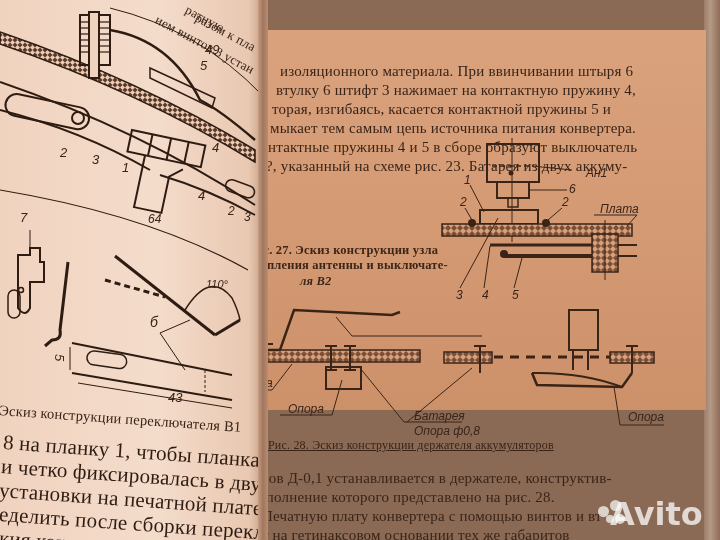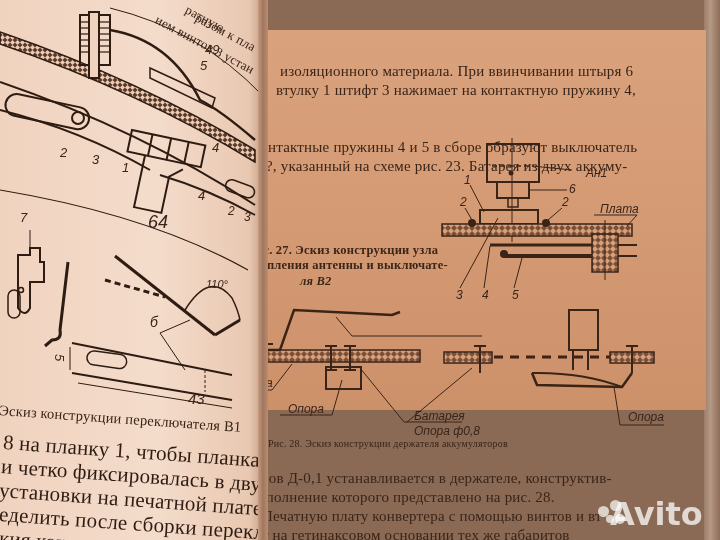--- a/index.html
+++ b/index.html
@@ -18,21 +18,23 @@
   .wm-dots{position:absolute;left:598px;top:500px;width:30px;height:30px;}
   .wm-dots span{position:absolute;width:11px;height:11px;border-radius:50%;background:rgba(255,255,255,0.7);}
 </style>
 </head>
 <body>
 
 <div class="bg-right"></div>
 
 <div class="right-page">
   <div class="txt rt" style="left:48px;top:33px;">изоляционного материала. При ввинчивании штыря 6</div>
-  <div class="txt rt" style="left:44px;top:52px;">втулку 1 штифт 3 нажимает на контактную пружину 4,</div>
+  <div class="txt rt" style="left:44px;top:52px;">втулку 6 штифт 3 нажимает на контактную пружину 4,</div>
+  <div class="txt rt" style="left:40px;top:71px;">торая, изгибаясь, касается контактной пружины 5 и</div>
+  <div class="txt rt" style="left:38px;top:90px;">мыкает тем самым цепь источника питания конвертера.</div>
   <div class="txt rt" style="left:36px;top:109px;">нтактные пружины 4 и 5 в сборе образуют выключатель</div>
   <div class="txt rt" style="left:34px;top:128px;">?, указанный на схеме рис. 23.    Батарея из двух аккуму-</div>
 
   <div class="txt cap" style="left:24px;top:213px;">ис. 27. Эскиз конструкции узла</div>
   <div class="txt cap" style="left:22px;top:228px;">репления антенны и выключате-</div>
   <div class="txt cap" style="left:68px;top:244px;font-style:italic;">ля В2</div>
 
   <svg width="474" height="540" style="left:0;top:0;">
     <defs>
       <pattern id="hatch" width="6" height="6" patternUnits="userSpaceOnUse">
@@ -128,21 +130,21 @@
     <path d="M300,343 Q350,342 390,357" fill="none" stroke="#3a2418" stroke-width="2"></path>
     <line x1="382" y1="357" x2="388" y2="395" stroke="#3a2418" stroke-width="1"></line>
     <line x1="388" y1="395" x2="432" y2="395" stroke="#3a2418" stroke-width="1"></line>
   </svg>
   <span class="lbl" style="left:2px;top:346px;">Плата</span>
   <span class="lbl" style="left:56px;top:372px;">Опора</span>
   <span class="lbl" style="left:182px;top:379px;">Батарея</span>
   <span class="lbl" style="left:182px;top:394px;">Опора ф0,8</span>
   <span class="lbl" style="left:396px;top:380px;">Опора</span>
 
-  <div class="txt" style="left:36px;top:408px;font-size:10px;">Рис. 28. Эскиз конструкции держателя аккумуляторов</div>
+  <div class="txt" style="left:36px;top:408px;font-size:12px;text-decoration:underline;">Рис. 28. Эскиз конструкции держателя аккумуляторов</div>
 
   <div class="txt rt" style="left:0;top:440px;">ляторов Д-0,1 устанавливается в держателе, конструктив-</div>
   <div class="txt rt" style="left:0;top:459px;">ое исполнение которого представлено на рис. 28.</div>
   <div class="txt rt" style="left:30px;top:478px;">Печатную плату конвертера с помощью винтов и вт</div>
   <div class="txt rt" style="left:0;top:497px;">репят на гетинаксовом основании тех же габаритов</div>
   <div class="txt rt" style="left:0;top:516px;">ование, в свою очередь, устанавливают на</div>
   <div class="txt rt" style="left:0;top:534px;">аного футляра</div>
 </div>
 
 <div class="left-page">
@@ -214,28 +216,28 @@
     <line x1="78" y1="383" x2="232" y2="408" stroke="#2e1c12" stroke-width="1"></line>
     <line x1="205" y1="370" x2="205" y2="392" stroke="#2e1c12" stroke-width="1" stroke-dasharray="3,2"></line>
   </svg>
   <span class="lbl" style="left:205px;top:42px;font-size:13px;">49</span>
   <span class="lbl" style="left:200px;top:58px;font-size:13px;">5</span>
   <span class="lbl" style="left:60px;top:145px;font-size:13px;">2</span>
   <span class="lbl" style="left:92px;top:152px;font-size:13px;">3</span>
   <span class="lbl" style="left:122px;top:160px;font-size:13px;">1</span>
   <span class="lbl" style="left:212px;top:140px;font-size:13px;">4</span>
   <span class="lbl" style="left:198px;top:188px;font-size:13px;">4</span>
-  <span class="lbl" style="left:148px;top:212px;font-size:18px;">64</span>
+  <span class="lbl" style="left:148px;top:212px;font-size:12px;">64</span>
   <span class="lbl" style="left:228px;top:204px;font-size:12px;">2</span>
   <span class="lbl" style="left:244px;top:210px;font-size:12px;">3</span>
   <span class="lbl" style="left:20px;top:210px;font-size:13px;">7</span>
   <span class="lbl" style="left:206px;top:278px;font-size:11px;">110°</span>
   <span class="lbl" style="left:150px;top:314px;font-size:14px;">б</span>
   <span class="lbl" style="left:56px;top:350px;font-size:13px;transform:rotate(90deg);">5</span>
-  <span class="lbl" style="left:188px;top:390px;font-size:15px;">43</span>
+  <span class="lbl" style="left:168px;top:390px;font-size:13px;">43</span>
 
   <div class="txt" style="left:0;top:402px;font-size:14.5px;transform:rotate(4deg);transform-origin:left top;">Эскиз конструкции переключателя В1</div>
   <div class="txt lt" style="left:4px;top:430px;transform:rotate(4deg);transform-origin:left top;">8 на планку 1, чтобы планка</div>
   <div class="txt lt" style="left:2px;top:454px;transform:rotate(4deg);transform-origin:left top;">и четко фиксировалась в дву</div>
   <div class="txt lt" style="left:0;top:478px;transform:rotate(4deg);transform-origin:left top;">установки на печатной плате</div>
   <div class="txt lt" style="left:0;top:502px;transform:rotate(4deg);transform-origin:left top;">еделить после сборки перекл</div>
   <div class="txt lt" style="left:0;top:526px;transform:rotate(4deg);transform-origin:left top;">кия  конт</div>
 </div>
 <div class="gutter"></div>
 

